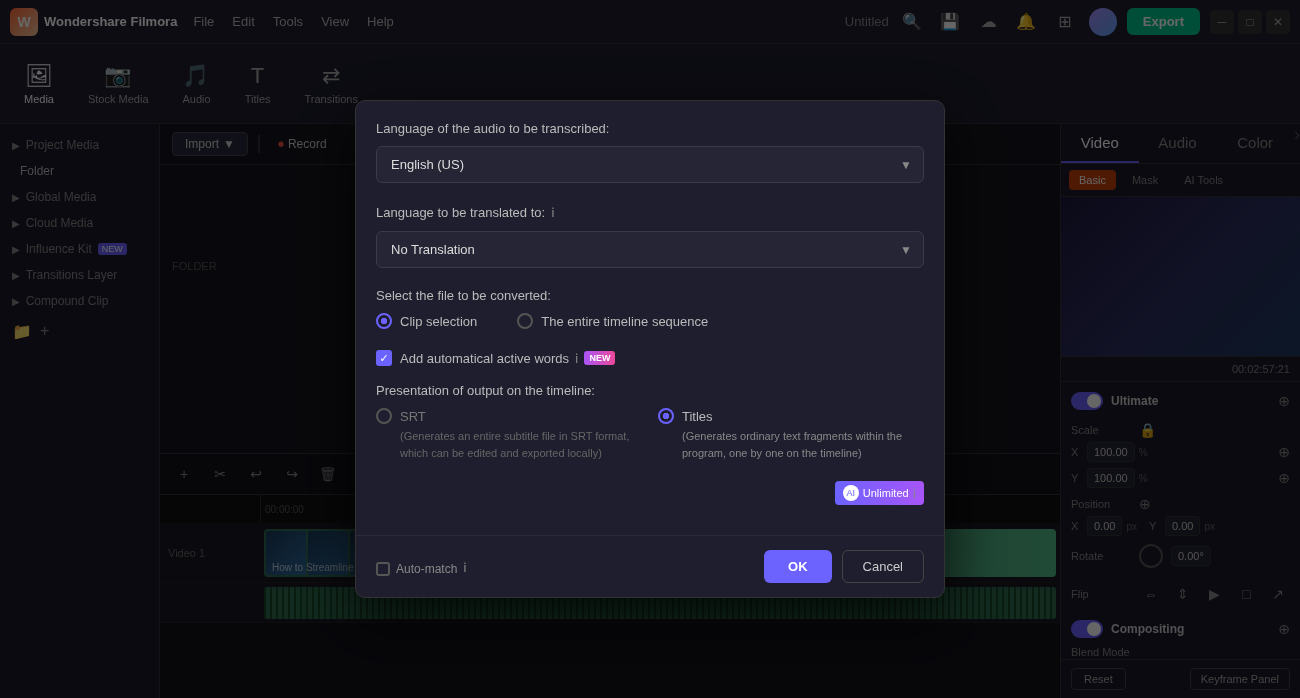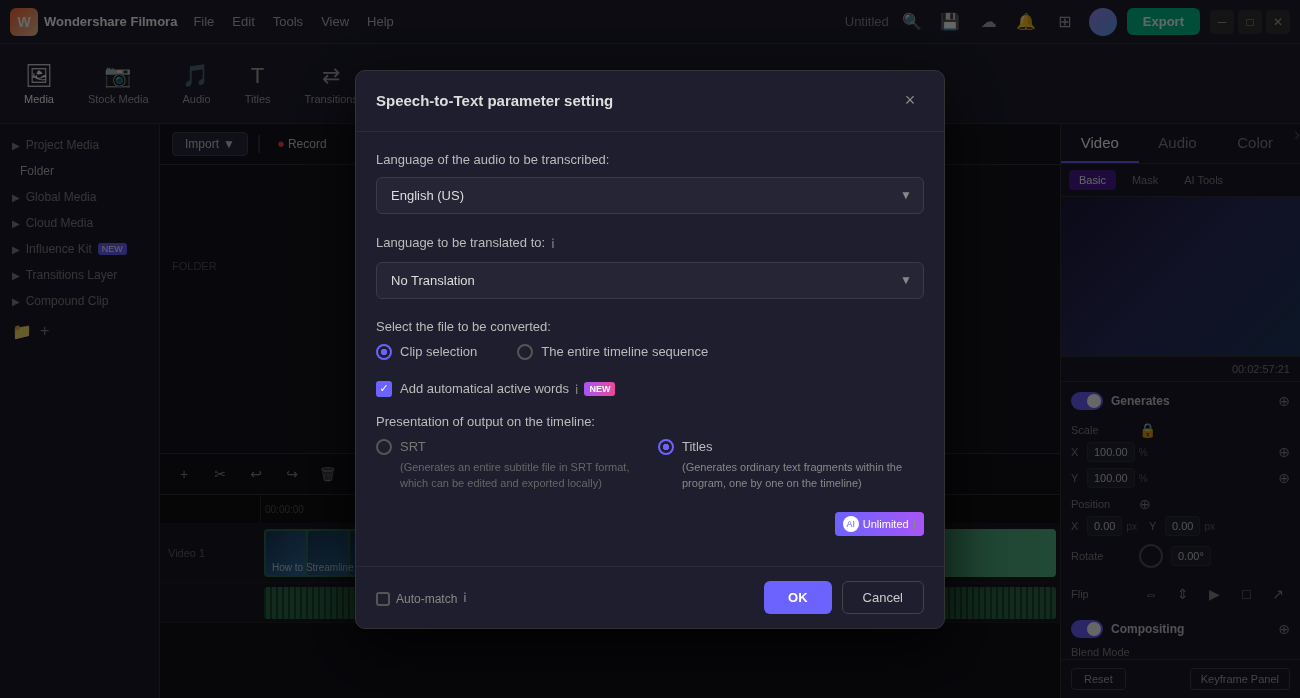--- a/index.html
+++ b/index.html
@@ -251,21 +251,21 @@
     }
     .rp-tab.active { color: #fff; border-bottom-color: #6c63ff; }
     .rp-sub-tabs {
       display: flex; border-bottom: 1px solid #333;
       padding: 6px 8px; gap: 6px;
     }
     .rp-sub-tab {
       padding: 4px 10px; font-size: 11px; color: #888;
       border-radius: 4px; cursor: pointer;
     }
-    .rp-sub-tab.active { background: #4c1d95; color: #fff; }
+    .rp-sub-tab.active { background: #c2410c; color: #fff; }
     .rp-more { margin-left: auto; color: #555; font-size: 18px; cursor: pointer; }
     .preview-area {
       height: 160px;
       background: #0d0d1a;
       display: flex; align-items: center; justify-content: center;
       border-bottom: 1px solid #333;
     }
     .preview-gradient {
       width: 100%; height: 100%;
       background: linear-gradient(135deg, #1a1a3e 0%, #2d2d5e 50%, #1e3a5f 100%);
@@ -665,21 +665,21 @@
     </div>
     <div class="preview-area">
       <div class="preview-gradient"></div>
     </div>
     <div style="padding:6px 10px;font-size:11px;color:#888;text-align:right;border-bottom:1px solid #333;">00:02:57:21</div>
     <div class="right-panel-props">
 
       <div class="prop-row-full">
         <div style="display:flex;align-items:center;gap:8px;">
           <div class="prop-toggle"></div>
-          <span class="transform-label">Generates</span>
+          <span class="transform-label">Ultimate</span>
         </div>
         <span class="prop-icon">⊕</span>
       </div>
 
       <div style="margin-bottom:8px;">
         <div style="display:flex;align-items:center;gap:8px;margin-bottom:4px;">
           <span class="prop-label">Scale</span>
           <span class="lock-icon">🔒</span>
         </div>
         <div class="scale-row">
@@ -739,24 +739,20 @@
     </div>
     <div class="bottom-btns">
       <button class="reset-btn">Reset</button>
       <button class="keyframe-btn">Keyframe Panel</button>
     </div>
   </div>
 </div>
 
 <div class="overlay">
   <div class="dialog">
-    <div class="dialog-header">
-      <span class="dialog-title">Speech-to-Text parameter setting</span>
-      <button class="dialog-close">×</button>
-    </div>
     <div class="dialog-body">
 
       <div class="dialog-section">
         <div class="dialog-label">Language of the audio to be transcribed:</div>
         <div class="select-wrapper">
           <select class="dialog-select">
             <option>English (US)</option>
           </select>
           <span class="select-arrow">▼</span>
         </div>

